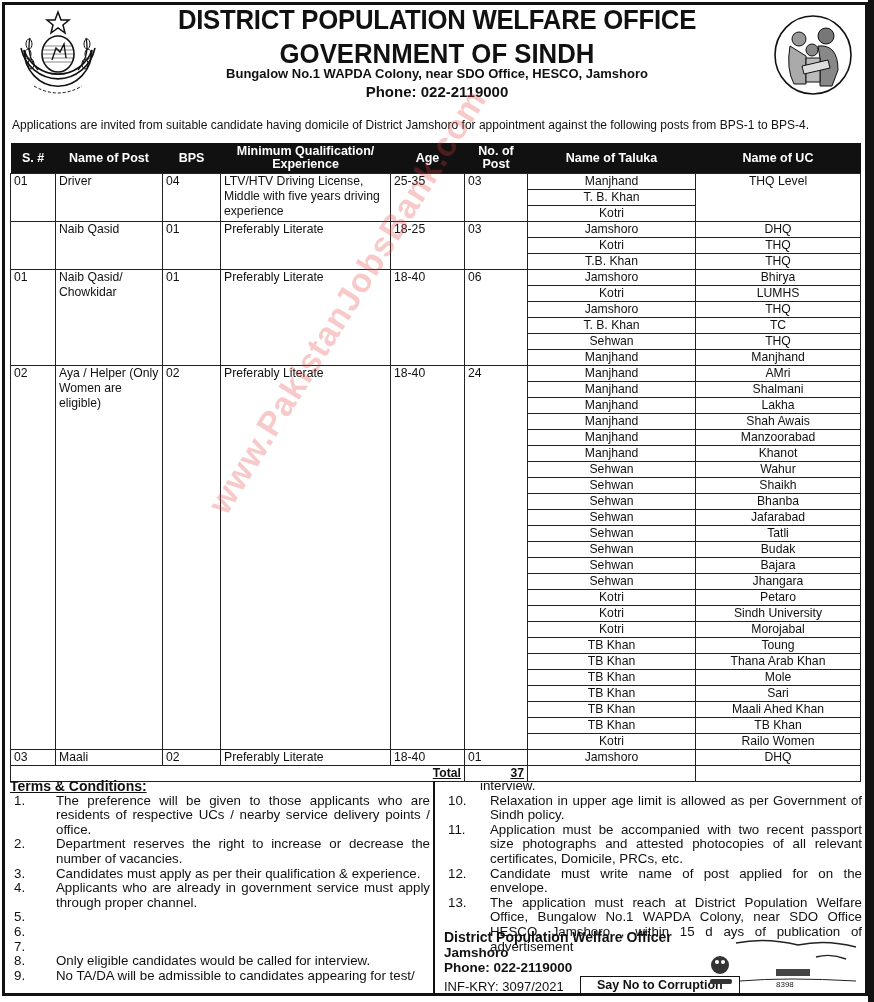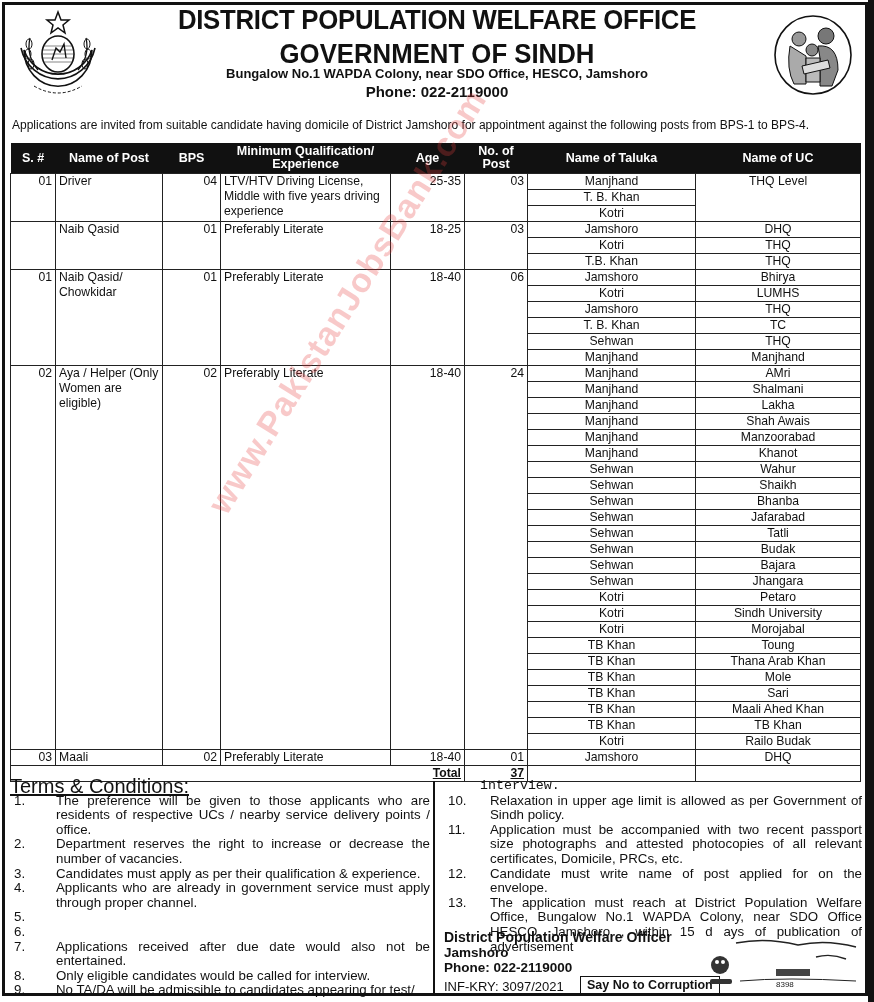--- a/index.html
+++ b/index.html
@@ -10,37 +10,37 @@
   .logo-right { position:absolute; left:772px; top:14px; width:82px; height:82px; }
   .hdr { position:absolute; left:0; width:874px; text-align:center; font-weight:bold; }
   .h1 { top:4px; font-size:28px; letter-spacing:-0.3px; transform:scaleX(0.92); }
   .h2 { top:38px; font-size:28px; transform:scaleX(0.92); }
   .h3 { top:66px; font-size:13px; }
   .h4 { top:83px; font-size:15px; }
   .intro { position:absolute; left:12px; top:118px; width:852px; font-size:12px; line-height:14px; }
   table.posts { position:absolute; left:10px; top:143px; width:850px; border-collapse:collapse; font-size:12.2px; table-layout:fixed; }
   table.posts th { background:#111; color:#fff; font-weight:bold; font-size:12.5px; line-height:13px; height:30px; padding:0 2px; text-align:center; vertical-align:middle; }
   table.posts td { border:1.5px solid #222; padding:0 3px; line-height:15px; height:14.3px; vertical-align:top; }
-  td.c { text-align:right; }
+  td.c { text-align:left; }
   td.sub { text-align:center; vertical-align:middle; padding:0; }
   tr.total td { font-weight:bold; text-align:right;text-decoration:underline; }
   .watermark { position:absolute; left:200px; top:500px; font-size:34px; color:rgba(230,60,60,0.28); transform:rotate(-58deg); transform-origin:left top; white-space:nowrap; font-weight:bold; letter-spacing:1px; pointer-events:none; }
   .terms { position:absolute; left:10px; top:779px; width:420px; font-size:13.3px; line-height:14.6px; }
   .terms-right { position:absolute; left:444px; top:779px; width:418px; font-size:13.3px; line-height:14.6px; }
   .divider-v { position:absolute; left:433px; top:781px; width:2px; height:215px; background:#111; }
-  .terms-title { font-weight:normal; text-decoration:underline; font-size:20px; }
+  .terms-title { font-weight:bold; text-decoration:underline; font-size:14px; }
   .term { display:flex; }
   .term .num { width:42px; flex:none; padding-left:4px; }
   .term .txt { flex:1; text-align:justify; }
-  .cont { padding-left:36px;font-family:Liberation Mono, monospace; }
+  .cont { padding-left:36px; }
   .sig { position:absolute; left:444px; top:930px; font-size:13.5px; line-height:15px; }
   .sig .t { font-weight:bold; font-size:14px; }
   .sig .b { font-weight:bold; }
   .ref { position:absolute; left:444px; top:979px; font-size:13px; }
-  .say { position:absolute; left:580px; top:976px; border:1.5px solid #111; padding:1px 6px; font-weight:bold; font-size:12.5px; }
+  .say { position:absolute; left:580px; top:976px; border:1.5px solid #111; padding:1px 16px; font-weight:bold; font-size:12.5px; }
   .urdu { position:absolute; left:706px; top:935px; width:160px; height:55px; }
 </style>
 </head>
 <body>
 
 <div class="frame"></div>
 <div class="frame-right"></div>
 
 <svg class="logo-left" viewBox="0 0 84 90">
   <polygon points="42,2 45,10 53,10 47,15 49,23 42,18 35,23 37,15 31,10 39,10" fill="none" stroke="#111" stroke-width="1.5"></polygon>
@@ -267,21 +267,21 @@
       <tr>
         <td class="sub">TB Khan</td>
         <td class="sub">Maali Ahed Khan</td>
       </tr>
       <tr>
         <td class="sub">TB Khan</td>
         <td class="sub">TB Khan</td>
       </tr>
       <tr>
         <td class="sub">Kotri</td>
-        <td class="sub">Railo Budak</td>
+        <td class="sub">Railo Women</td>
       </tr>
       <tr>
         <td rowspan="1" class="c">03</td>
         <td rowspan="1">Maali</td>
         <td rowspan="1" class="c">02</td>
         <td rowspan="1">Preferably Literate</td>
         <td rowspan="1" class="c">18-40</td>
         <td rowspan="1" class="c">01</td>
         <td class="sub">Jamshoro</td>
         <td class="sub">DHQ</td>
@@ -319,21 +319,20 @@
         <span class="txt">Applicants who are already in government service must apply through proper channel.</span>
       </div>
       <div class="term">
         <span class="num">5.</span>
       </div>
       <div class="term">
         <span class="num">6.</span>
       </div>
       <div class="term">
         <span class="num">7.</span>
-        <span class="txt">Applications received after due date would also not be entertained.</span>
       </div>
       <div class="term">
         <span class="num">8.</span>
         <span class="txt">Only eligible candidates would be called for interview.</span>
       </div>
       <div class="term">
         <span class="num">9.</span>
         <span class="txt">No TA/DA will be admissible to candidates appearing for test/</span>
       </div>
     </div>

